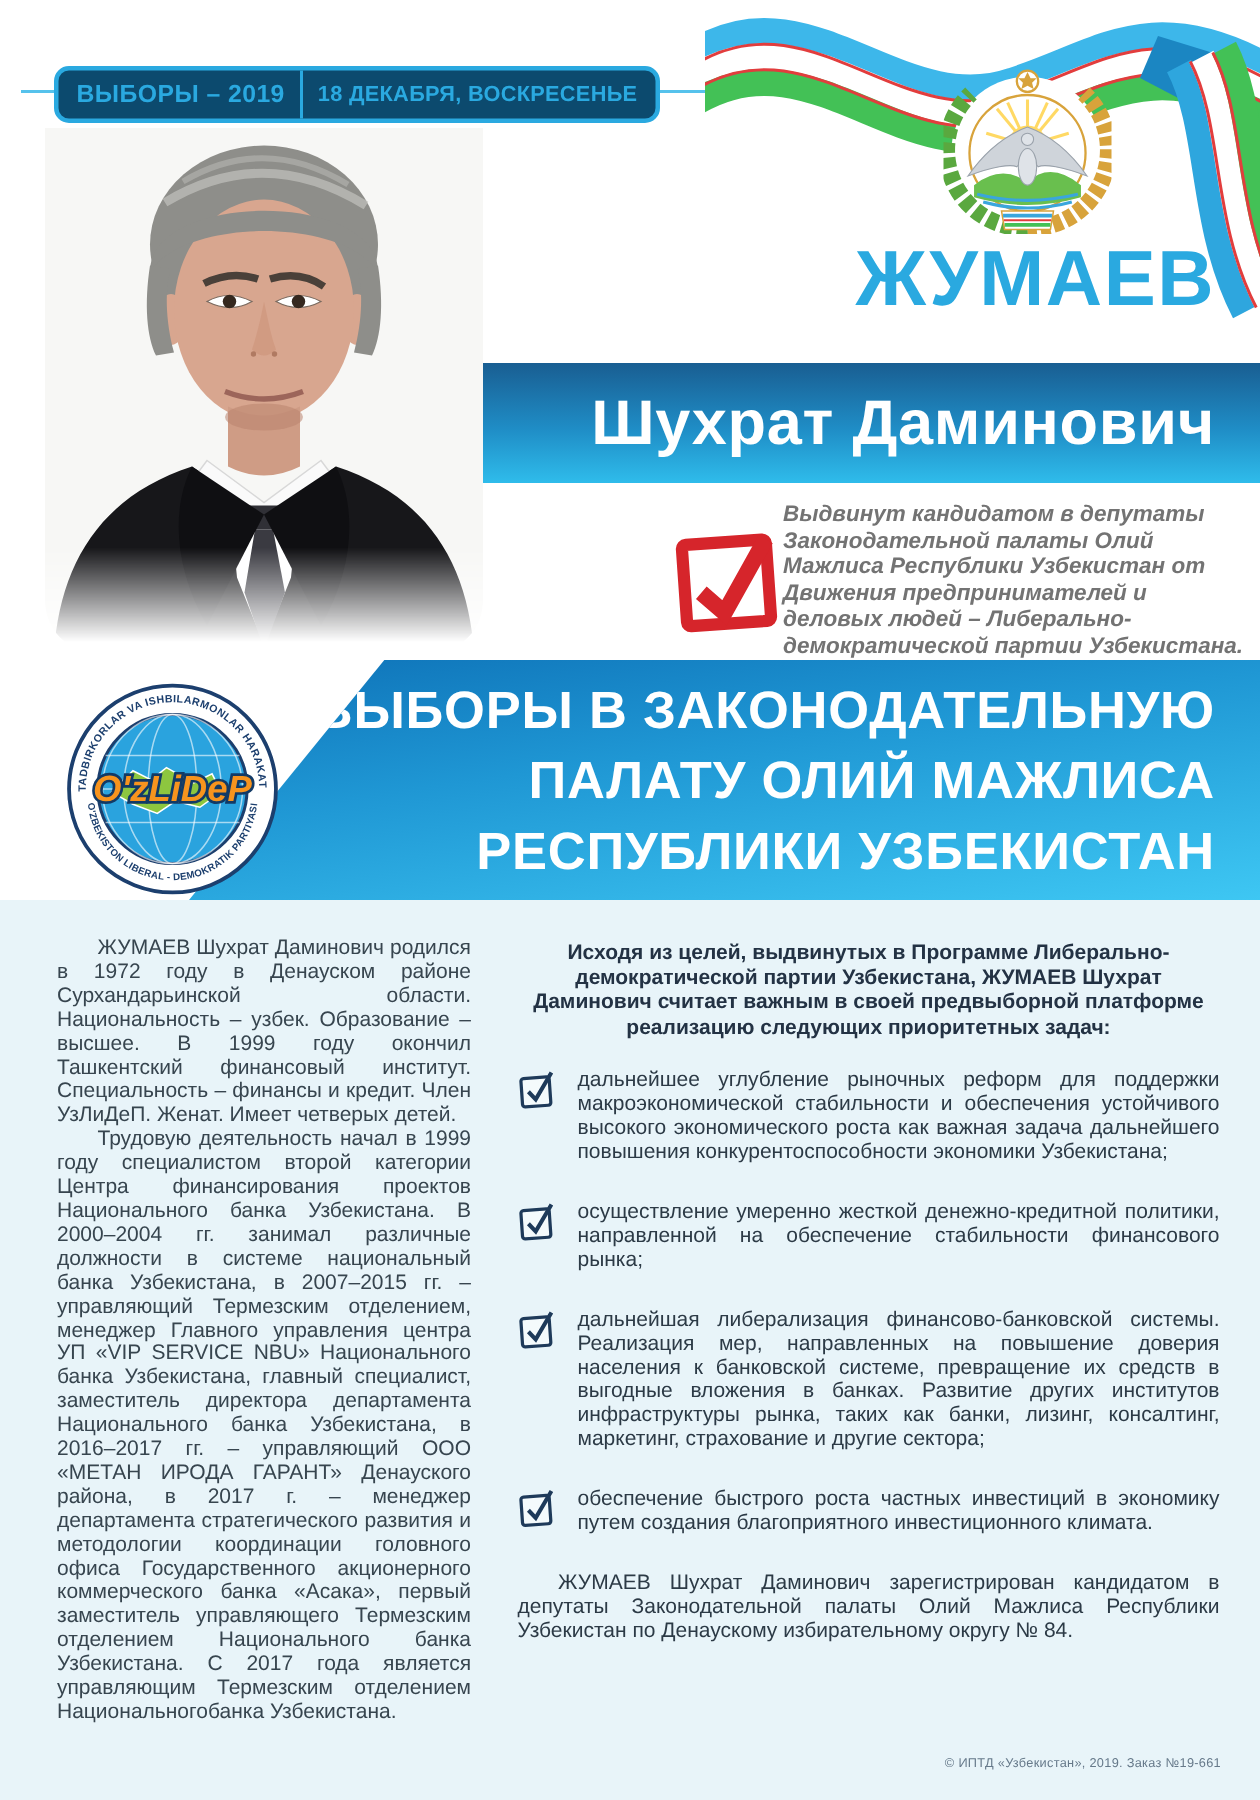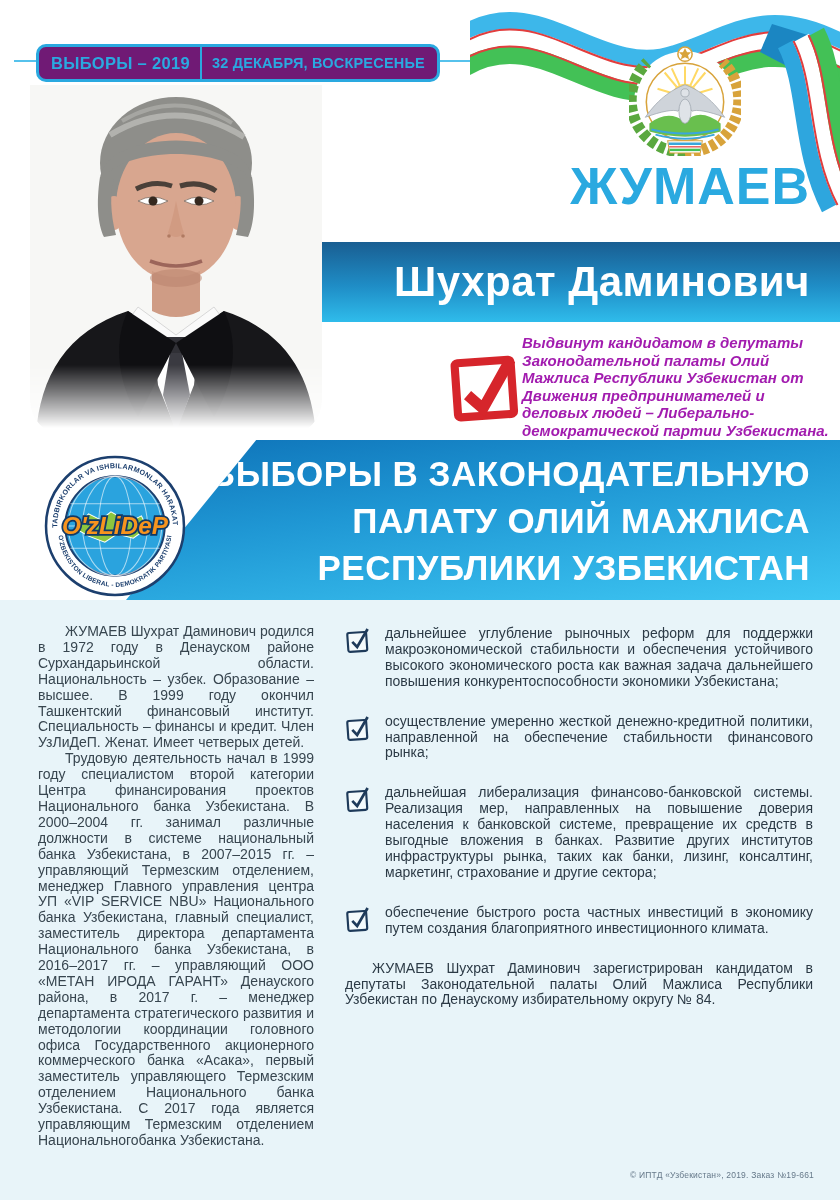--- a/index.html
+++ b/index.html
@@ -2,21 +2,21 @@
 <html lang="ru"><head>
 <meta charset="utf-8">
 <style>
   html,body{margin:0;padding:0;background:#ffffff;}
   .page{position:relative;width:840px;height:1200px;background:#ffffff;overflow:hidden;
         font-family:"Liberation Sans",sans-serif;outline:1px solid #e3e3e3;}
 
   
   .topline{position:absolute;left:14px;top:60px;width:512px;height:2px;background:#56c2ec;z-index:1;}
   .badge{position:absolute;left:36px;top:44px;height:32px;display:flex;align-items:center;
-         background:#701a75;border:3px solid #2aa9e0;border-radius:10px;padding:0 12px;z-index:3;}
+         background:#0c4a6e;border:3px solid #2aa9e0;border-radius:10px;padding:0 12px;z-index:3;}
   .badge-left{color:#2aa9e0;font-weight:bold;font-size:16.5px;letter-spacing:.3px;white-space:nowrap;}
   .badge-sep{width:2px;height:32px;background:#2aa9e0;margin:0 10px;}
   .badge-right{color:#2aa9e0;font-weight:bold;font-size:14.5px;letter-spacing:.2px;white-space:nowrap;}
 
   .ribbon{position:absolute;left:470px;top:0;width:370px;height:280px;z-index:2;}
   .emblem{position:absolute;left:629px;top:44px;width:112px;height:112px;z-index:3;}
 
   
   .photo{position:absolute;left:30px;top:85px;width:292px;height:350px;z-index:5;
          border-radius:0 0 34px 34px;
@@ -27,21 +27,21 @@
   .surname{position:absolute;top:160px;right:30px;font-size:52px;line-height:1;font-weight:800;
            color:#2aa9e0;letter-spacing:1px;z-index:4;}
   .nameband{position:absolute;left:234px;right:0;top:242px;height:80px;z-index:2;
             background:linear-gradient(180deg,#195e92 0%,#1f8dc6 55%,#2fbceb 100%);
             border-top-left-radius:14px;display:flex;align-items:center;justify-content:flex-end;}
   .nameband span{color:#ffffff;font-size:42px;font-weight:bold;padding-right:30px;letter-spacing:.5px;}
 
   
   .redcheck{position:absolute;left:448px;top:341px;width:76px;height:84px;z-index:4;}
   .nom-text{position:absolute;left:522px;top:334px;width:312px;z-index:4;
-            font-size:15px;line-height:17.6px;font-weight:bold;font-style:italic;color:#a21caf;}
+            font-size:15px;line-height:17.6px;font-weight:bold;font-style:italic;color:#737373;}
 
   
   .bigbanner{position:absolute;left:0;right:0;top:440px;height:160px;z-index:2;
              background:linear-gradient(172deg,#0b6cb3 0%,#1f97d4 45%,#3ec7f3 100%);
              clip-path:polygon(30.5% 0,100% 0,100% 100%,15% 100%);
              display:flex;flex-direction:column;justify-content:center;}
   .bb-line{text-align:right;padding-right:30px;color:#ffffff;font-size:35px;line-height:47px;
            font-weight:800;letter-spacing:.5px;}
 
   .partylogo{position:absolute;left:44px;top:455px;width:142px;height:142px;z-index:3;}
@@ -115,21 +115,21 @@
     <circle cx="55" cy="48" r="4" fill="#dfe3e8" stroke="#9aa2ab" stroke-width="0.7"></circle>
     <path d="M38,95 L72,95 L70,107 L40,107 Z" fill="#ffffff" stroke="#d8a33b" stroke-width="1"></path>
     <path d="M39,98 L71,98" stroke="#3aa6dc" stroke-width="2.4"></path>
     <path d="M39.5,101 L70.5,101" stroke="#e23d3d" stroke-width="1.2"></path>
     <path d="M40,104 L70,104" stroke="#43c156" stroke-width="2.4"></path>
   </svg>
 
   <div class="badge">
     <span class="badge-left">ВЫБОРЫ – 2019</span>
     <span class="badge-sep"></span>
-    <span class="badge-right">32 ДЕКАБРЯ, ВОСКРЕСЕНЬЕ</span>
+    <span class="badge-right">18 ДЕКАБРЯ, ВОСКРЕСЕНЬЕ</span>
   </div>
 
   <svg class="photo" viewBox="0 0 292 350" aria-hidden="true">
     <rect width="292" height="350" fill="#f7f7f5"></rect>
     <ellipse cx="146" cy="78" rx="76" ry="66" fill="#8e8e8a"></ellipse>
     <path d="M80,50 Q146,10 214,52" stroke="#c2c2be" stroke-width="6" fill="none" opacity="0.7"></path>
     <path d="M92,36 Q146,4 202,38" stroke="#b0b0ac" stroke-width="4" fill="none" opacity="0.7"></path>
     <ellipse cx="84" cy="128" rx="10" ry="17" fill="#d8a68f"></ellipse>
     <ellipse cx="208" cy="128" rx="10" ry="17" fill="#d8a68f"></ellipse>
     <ellipse cx="146" cy="122" rx="60" ry="74" fill="#d8a68f"></ellipse>
@@ -201,20 +201,21 @@
     </text>
   </svg>
 
   <div class="body-panel">
     <div class="col-left" lang="ru">
       <p>ЖУМАЕВ Шухрат Даминович родился в 1972 году в Денауском районе Сурхандарьинской области. Национальность – узбек. Образование – высшее. В 1999 году окончил Ташкентский финансовый институт. Специальность – финансы и кредит. Член УзЛиДеП. Женат. Имеет четверых детей.</p>
       <p>Трудовую деятельность начал в 1999 году специалистом второй категории Центра финансирования проектов Национального банка Узбекистана. В 2000–2004 гг. занимал различные должности в системе национальный банка Узбекистана, в 2007–2015 гг. – управляющий Термезским отделением, менеджер Главного управления центра УП «VIP SERVICE NBU» Национального банка Узбекистана, главный специалист, заместитель директора департамента Национального банка Узбекистана, в 2016–2017 гг. – управляющий ООО «МЕТАН ИРОДА ГАРАНТ» Денауского района, в 2017 г. – менеджер департамента стратегического развития и методологии координации головного офиса Государственного акционерного коммерческого банка «Асака», первый заместитель управляющего Термезским отделением Национального банка Узбекистана. С 2017 года является управляющим Термезским отделением Национальногобанка Узбекистана.</p>
     </div>
 
     <div class="col-right" lang="ru">
+      <div class="intro">Исходя из целей, выдвинутых в Программе Либерально-демократической партии Узбекистана, ЖУМАЕВ Шухрат Даминович считает важным в своей предвыборной платформе реализацию следующих приоритетных задач:</div>
 
       <div class="item">
         <svg class="cbx" viewBox="0 0 30 30">
             <g transform="rotate(-4 15 15)">
               <rect x="3" y="6" width="21" height="21" rx="2" fill="#f4fafc" stroke="#1e3a5a" stroke-width="2.4"></rect>
               <path d="M8,16 L13,22 L26,3" stroke="#1e3a5a" stroke-width="3" fill="none"></path>
             </g>
           </svg>
         <div class="itext">дальнейшее углубление рыночных реформ для поддержки макроэкономической стабильности и обеспечения устойчивого высокого экономического роста как важная задача дальнейшего повышения конкурентоспособности экономики Узбекистана;</div>
       </div>

